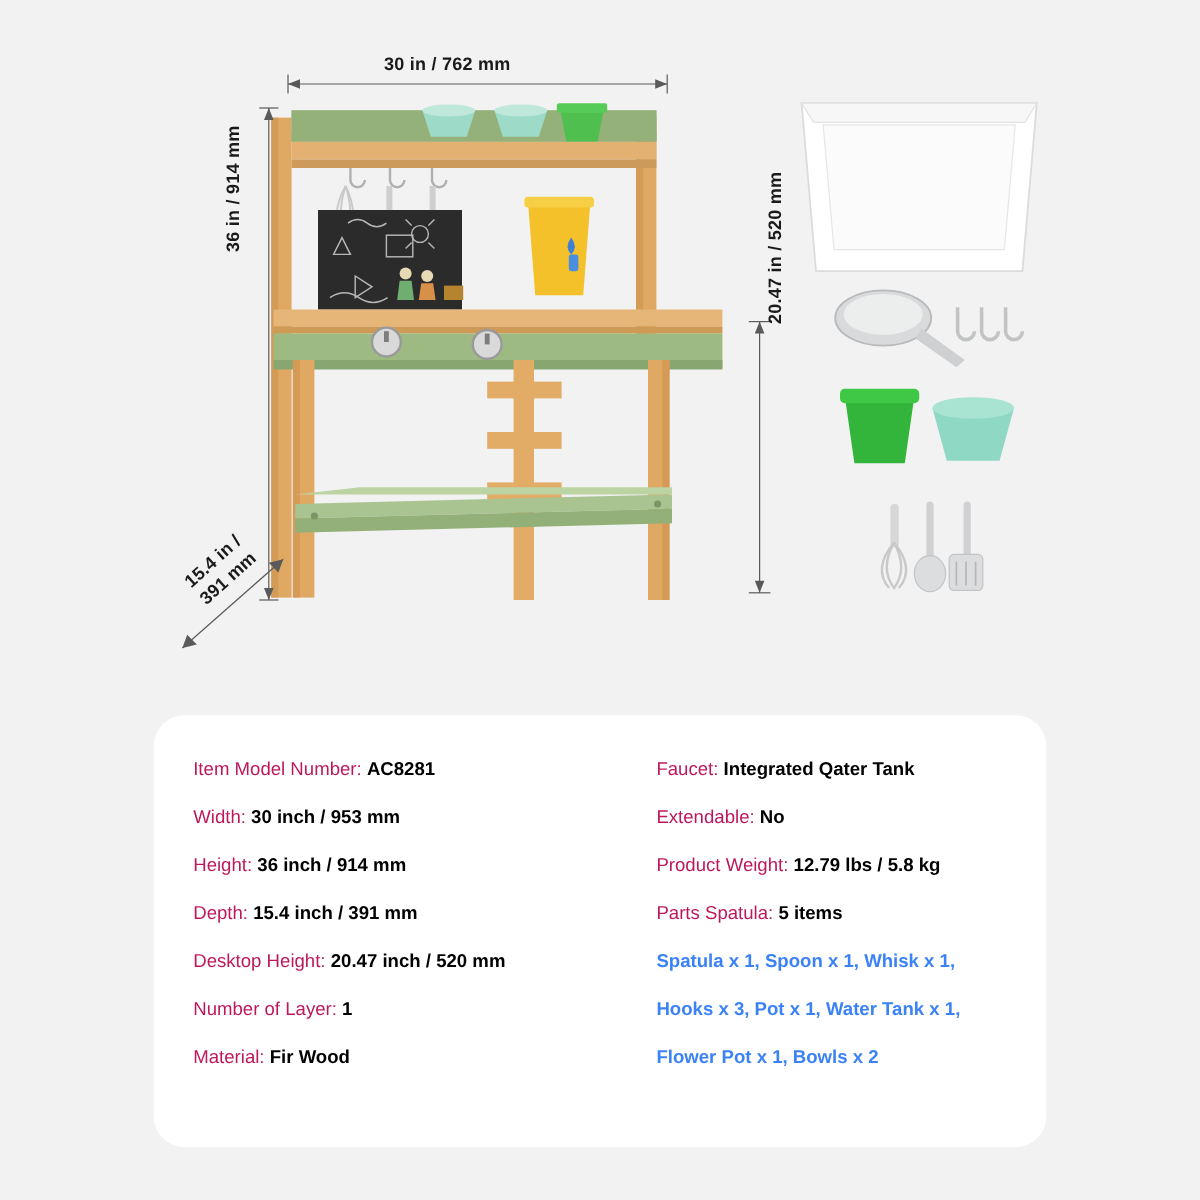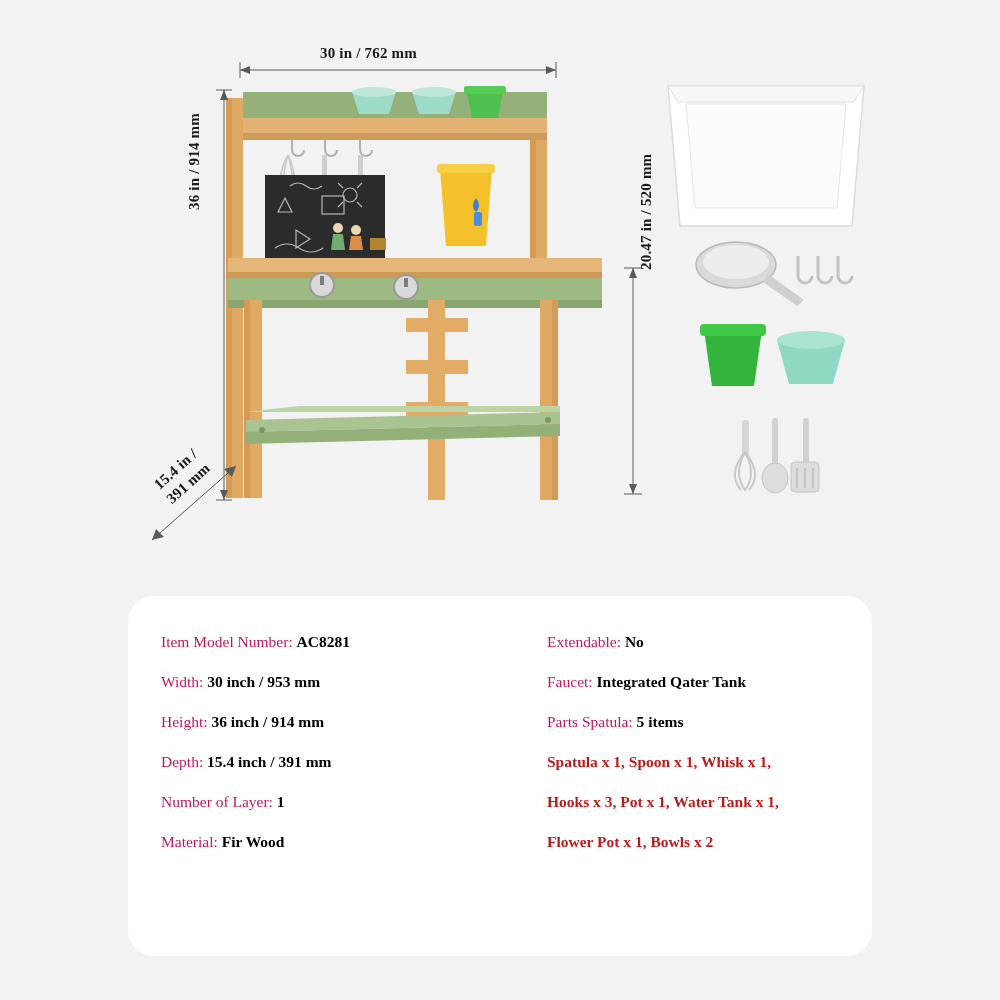--- a/index.html
+++ b/index.html
@@ -11,21 +11,20 @@
     height: 1000px;
     background: #f2f2f2;
     font-family: "Liberation Sans", sans-serif;
     overflow: hidden;
   }
   .page {
     position: relative;
     width: 828px;
     height: 1000px;
     background: #f2f2f2;
-    font-family: Liberation Serif, serif;
   }
 
   
   .diagram {
     position: absolute;
     left: 0; top: 0;
     width: 1000px; height: 590px;
   }
 
   
@@ -79,21 +78,21 @@
   .spec-row {
     font-size: 15.5px;
     color: #3d3d3d;
     line-height: 40px;
     white-space: nowrap;
   }
   .spec-row .lbl { color: #be185d; }
   .spec-row .val { color: #000000; font-weight: 700; }
   .parts-line {
     font-size: 15.5px;
-    color: #b91c1c;
+    color: #3b82f6;
     font-weight: 700;
     line-height: 40px;
     white-space: nowrap;
   }
   .sink-row {
     font-size: 15.5px;
     color: #3d3d3d;
     line-height: 40px;
     margin-top: 2px;
     white-space: nowrap;
@@ -315,37 +314,45 @@
           </div>
           <div class="spec-row">
             <span class="lbl">Height:</span>
             <span class="val">36 inch / 914 mm</span>
           </div>
           <div class="spec-row">
             <span class="lbl">Depth:</span>
             <span class="val">15.4 inch / 391 mm</span>
           </div>
           <div class="spec-row">
+            <span class="lbl">Desktop Height:</span>
+            <span class="val">20.47 inch / 520 mm</span>
+          </div>
+          <div class="spec-row">
             <span class="lbl">Number of Layer:</span>
             <span class="val">1</span>
           </div>
           <div class="spec-row">
             <span class="lbl">Material:</span>
             <span class="val">Fir Wood</span>
           </div>
         </div>
 
         <div class="col-right">
           <div class="spec-row">
+            <span class="lbl">Faucet:</span>
+            <span class="val">Integrated Qater Tank</span>
+          </div>
+          <div class="spec-row">
             <span class="lbl">Extendable:</span>
             <span class="val">No</span>
           </div>
           <div class="spec-row">
-            <span class="lbl">Faucet:</span>
-            <span class="val">Integrated Qater Tank</span>
+            <span class="lbl">Product Weight:</span>
+            <span class="val">12.79 lbs / 5.8 kg</span>
           </div>
           <div class="spec-row">
             <span class="lbl">Parts Spatula:</span>
             <span class="val">5 items</span>
           </div>
           <div class="parts-line">Spatula x 1, Spoon x 1, Whisk x 1,</div>
           <div class="parts-line">Hooks x 3, Pot x 1, Water Tank x 1,</div>
           <div class="parts-line">Flower Pot x 1, Bowls x 2</div>
         </div>
       </div>

